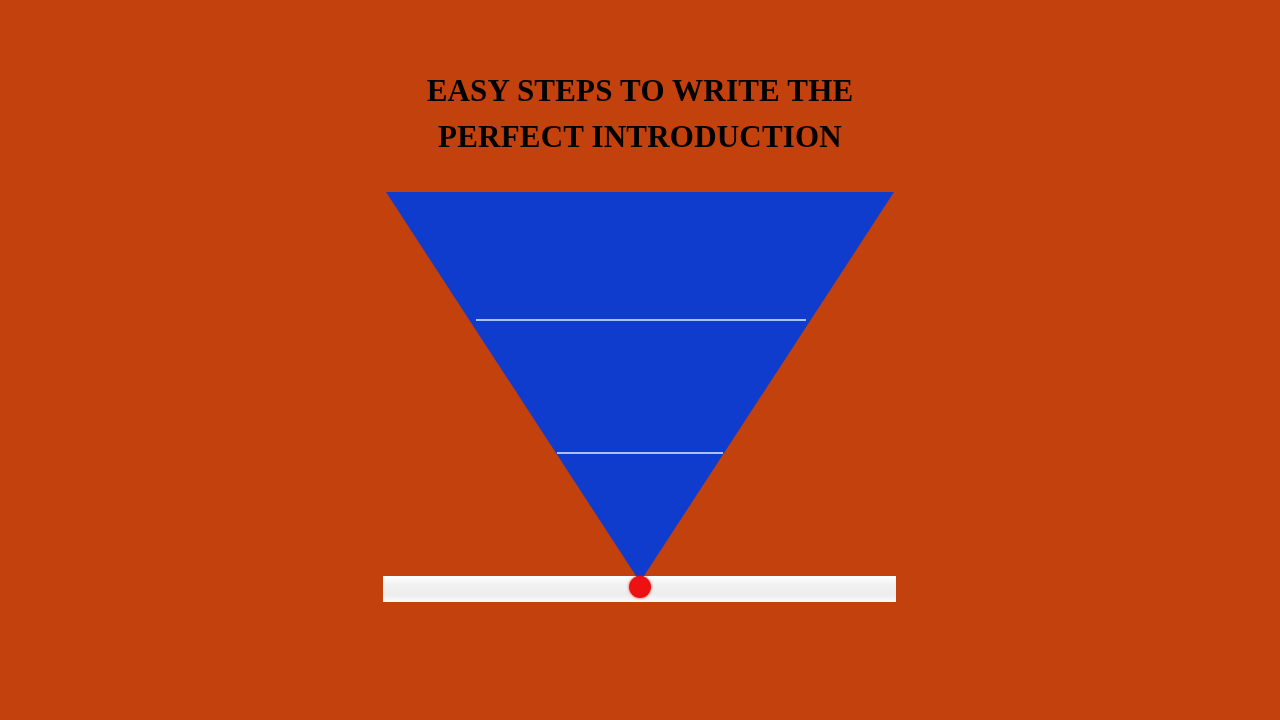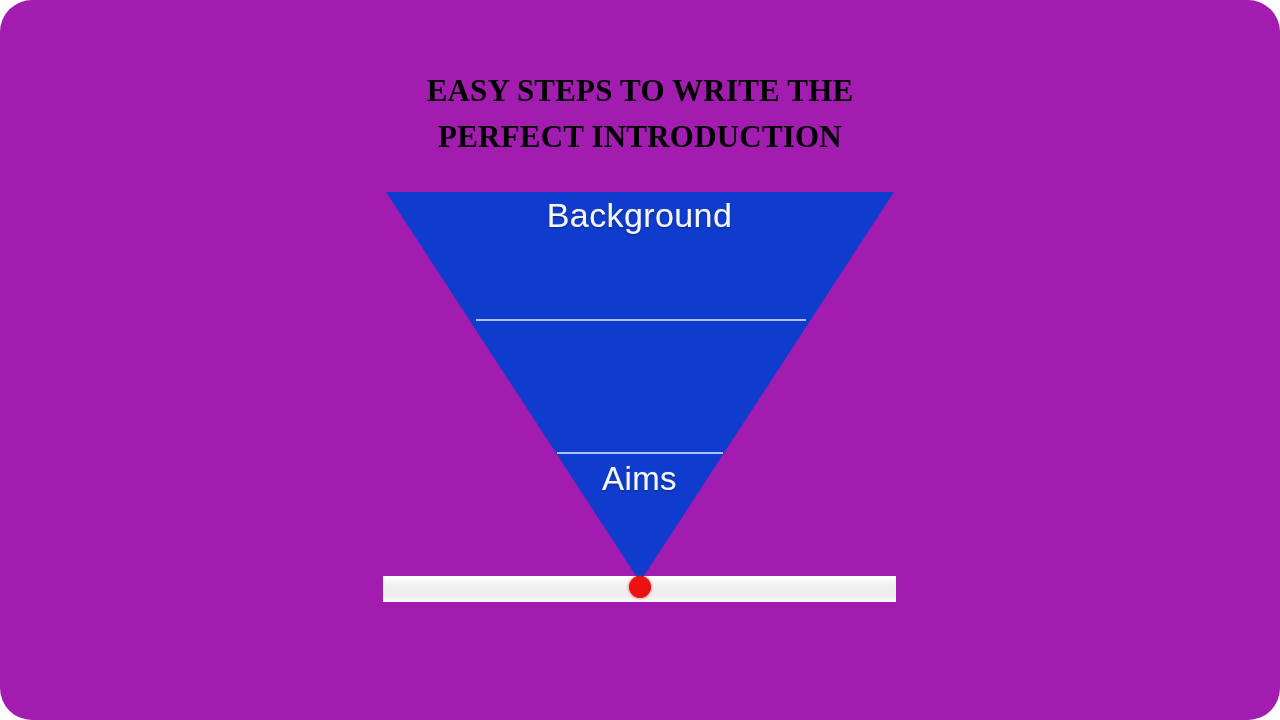--- a/index.html
+++ b/index.html
@@ -4,24 +4,23 @@
 <style>
   html, body {
     margin: 0;
     padding: 0;
     background: #ffffff;
   }
   #page {
     position: relative;
     width: 1280px;
     height: 720px;
-    background: #a21caf;
+    background: #c2410c;
     overflow: hidden;
     font-family: "Liberation Sans", sans-serif;
-    border-radius: 32px;
   }
 
   
   #slide-title {
     position: absolute;
     left: 340px;
     top: 68px;
     width: 600px;
     text-align: center;
     font-family: "Liberation Serif", serif;
@@ -104,21 +103,19 @@
 
     <svg id="funnel-svg" viewBox="0 0 513 412">
 
       <polygon points="3,2 511,2 257,392" fill="#0f3ccc"></polygon>
 
       <line x1="93" y1="130" x2="423" y2="130" stroke="#a9c2f2" stroke-width="2.2"></line>
 
       <line x1="174" y1="263" x2="340" y2="263" stroke="#a9c2f2" stroke-width="2.2"></line>
     </svg>
 
-    <div class="band-label" id="label-background">Background</div>
 
 
-    <div class="band-label" id="label-aims">Aims</div>
 
     <div id="red-dot"></div>
 
   </div>
 </div>
 
 </body></html>

